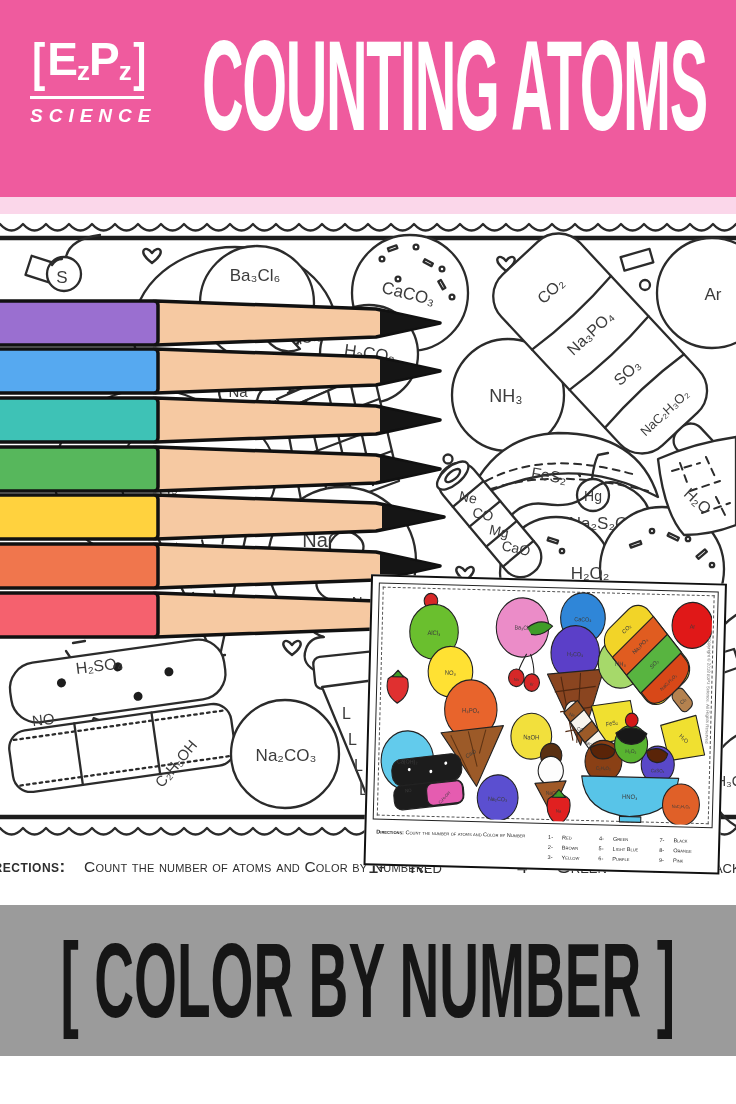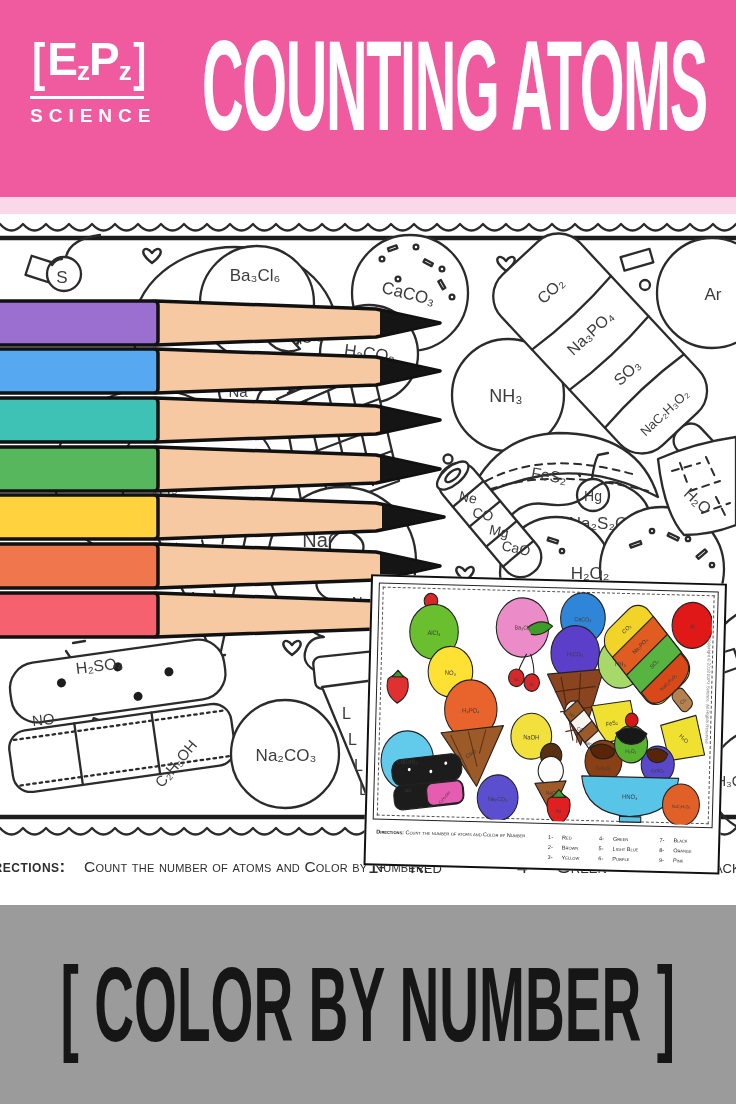--- a/index.html
+++ b/index.html
@@ -9,21 +9,21 @@
 
   
   #header{left:0;top:0;width:736px;height:197px;background:#ef5b9e;}
   #strip{left:0;top:197px;width:736px;height:17px;background:#fbd7ea;}
   #logo{left:30px;top:36px;width:130px;color:#fff;}
   .logo-line{display:flex;align-items:flex-start;font-weight:bold;line-height:1;}
   .logo-br{font-size:52px;font-weight:700;transform:scaleX(.75);}
   .logo-big{font-size:46px;letter-spacing:-1px;}
   .logo-sub{font-size:26px;margin-top:22px;letter-spacing:-1px;}
   #logo-rule{width:114px;height:3px;background:#fff;margin-top:8px;}
-  #logo-science{font-size:19px;font-weight:bold;letter-spacing:6px;margin-top:6px;color:#fff;}
+  #logo-science{font-size:19px;font-weight:bold;letter-spacing:6px;margin-top:6px;color:#fff;font-style:italic;}
   #main-title{left:202px;top:22px;color:#fff;font-weight:bold;font-size:128px;line-height:1;
               letter-spacing:-3px;transform:scaleX(.45);transform-origin:left top;white-space:nowrap;}
 
   
   #sheet{left:0;top:214px;width:736px;height:691px;background:#fff;}
   #art{left:0;top:213px;}
   svg text{font-family:"Liberation Sans","DejaVu Sans",sans-serif;fill:#3c3c3c;}
   .ln{fill:#fff;stroke:#2b2b2b;stroke-width:2.3;stroke-linejoin:round;stroke-linecap:round;}
   .lnf{fill:none;stroke:#2b2b2b;stroke-width:2.3;stroke-linejoin:round;stroke-linecap:round;}
   .dash{fill:none;stroke:#2b2b2b;stroke-width:2;stroke-dasharray:7 6;stroke-linecap:round;}
@@ -44,21 +44,21 @@
   #inset-frame svg{position:absolute;left:3px;top:3px;}
   #inset-bottom{position:absolute;left:10px;right:8px;bottom:5px;height:34px;display:flex;color:#222;}
   #inset-dir{width:176px;font-size:5.5px;padding-top:4px;}
   .ikey-col{width:52px;font-size:5.5px;line-height:10px;padding-top:3px;display:flex;flex-direction:column;}
   .ikey-row{display:flex;}
   .ikey-num{width:14px;}
   #inset-copy{position:absolute;right:-46px;top:110px;width:120px;font-size:4.5px;color:#777;
               transform:rotate(90deg);transform-origin:center;}
 
   
-  #footer{left:0;top:905px;width:736px;height:199px;background:#9b9b9b;display:flex;
+  #footer{left:0;top:905px;width:736px;height:151px;background:#9b9b9b;display:flex;
           align-items:center;justify-content:center;}
   #footer-text{color:#161616;font-weight:bold;font-size:106px;letter-spacing:0px;
                transform:scaleX(.52);white-space:nowrap;}
 </style>
 </head>
 <body>
 
 <div id="page">
 
   <div id="header" class="abs">

